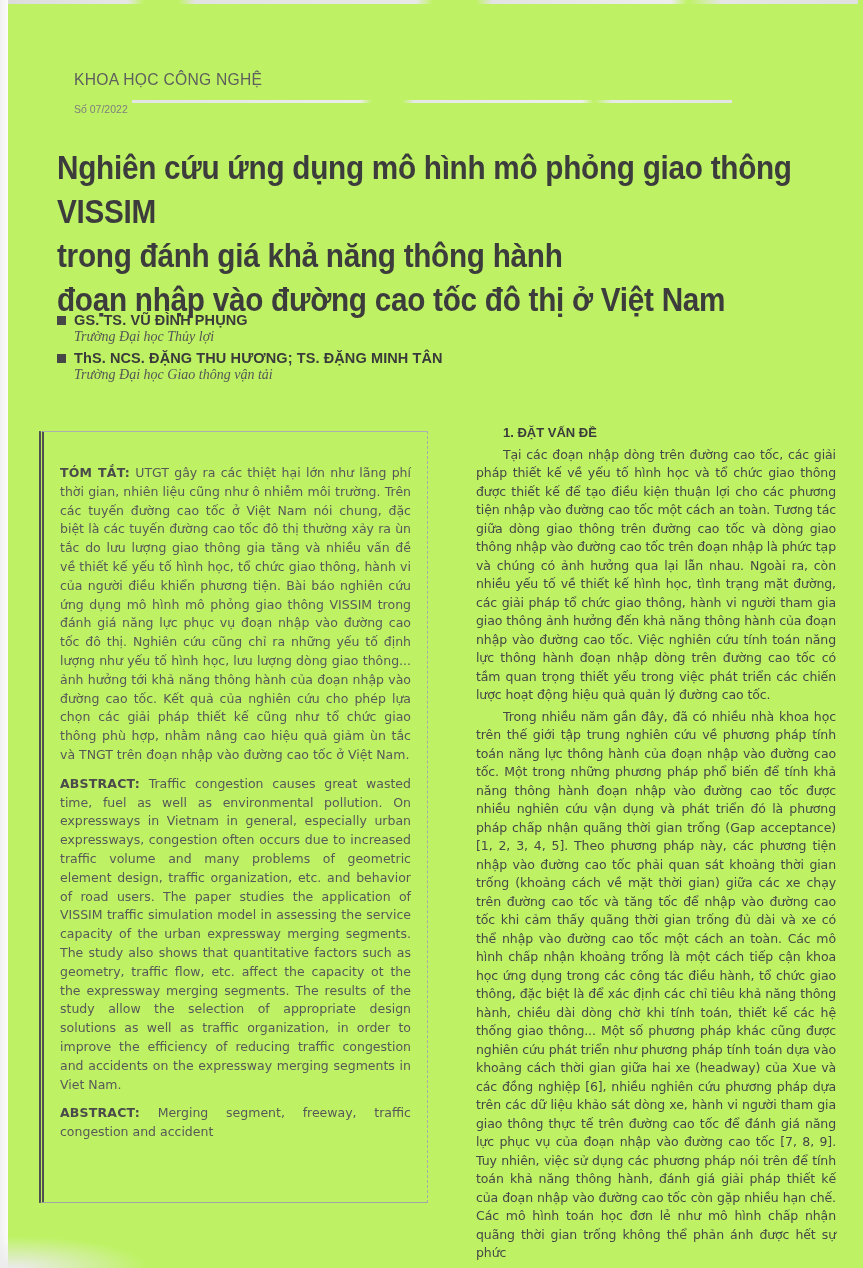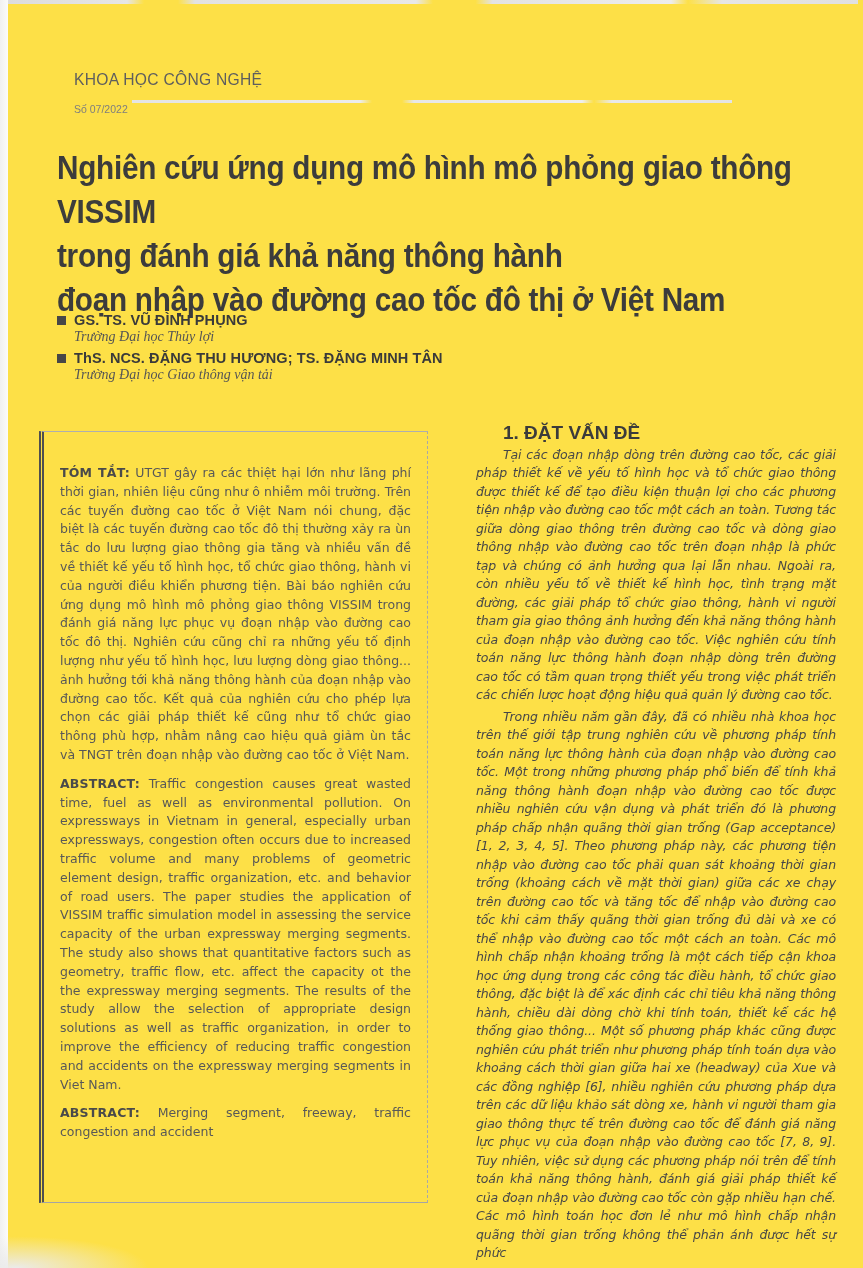--- a/index.html
+++ b/index.html
@@ -3,21 +3,21 @@
 <meta charset="utf-8">
 <style>
   html,body{margin:0;padding:0;}
   body{
     width:863px;height:1268px;
     background:#ffffff;
     font-family:"DejaVu Sans","Liberation Sans",sans-serif;
     position:relative;overflow:hidden;
     color:#474747;
   }
-  .page{position:absolute;inset:0;background:#fde047;}
+  .page{position:absolute;inset:0;background:#bef264;}
   
   .scan-top{
     position:absolute;left:8px;top:0;width:850px;height:4px;
     background:linear-gradient(90deg,
       #dcdcdc 0%,#e6e6e6 14%,transparent 16%,transparent 20%,
       #e2e2e2 22%,#e8e8e8 48%,transparent 50%,transparent 55%,
       #e3e3e3 57%,#ededed 78%,transparent 80%,
       #e6e6e6 84%,#e0e0e0 100%);
   }
   .scan-left{
@@ -87,24 +87,24 @@
   .abstract-box p{margin:0 0 10px 0;}
   .box-label{font-weight:bold;color:#4a4a4a;letter-spacing:.2px;}
   
   .right-col{
     position:absolute;left:476px;top:424px;width:360px;
     font-size:12.5px;line-height:18.5px;letter-spacing:-.1px;
     color:#474747;text-align:justify;
   }
   .section-heading{
     font-family:"Liberation Sans",sans-serif;
-    font-weight:bold;font-size:19px;color:#3b3b3b;
+    font-weight:bold;font-size:13px;color:#3b3b3b;
     margin:0 0 3px 0;text-indent:27px;letter-spacing:0;
   }
-  .right-col p.body-par{margin:0 0 3px 0;text-indent:27px;font-style:italic;}
+  .right-col p.body-par{margin:0 0 3px 0;text-indent:27px;}
   
   .page-number{
     position:absolute;left:52px;top:1276px;
     font-family:"Liberation Sans",sans-serif;
     font-size:24px;color:#6c6c6c;letter-spacing:1px;
   }
 </style>
 </head>
 <body>
 

